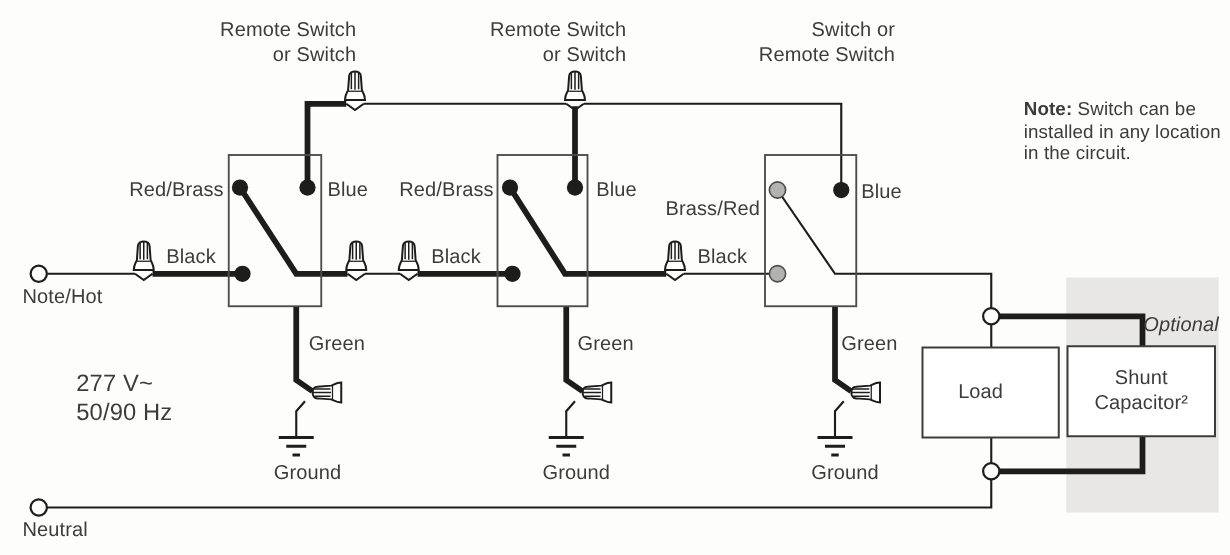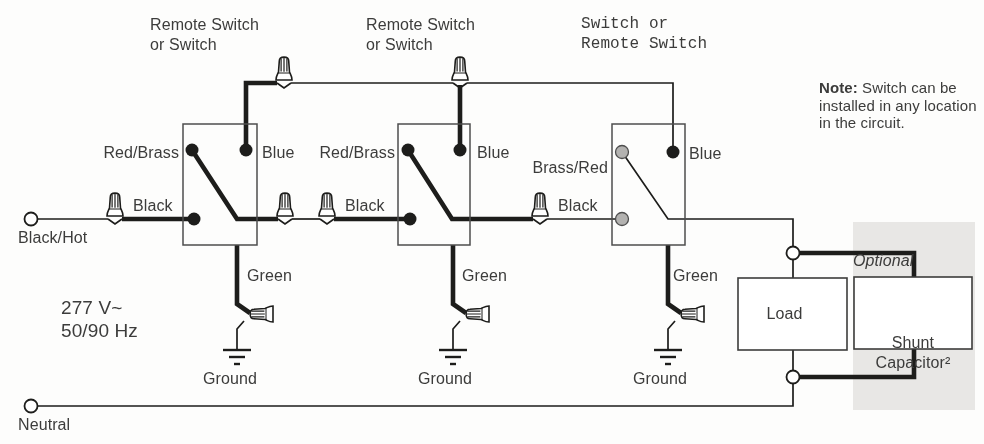--- a/index.html
+++ b/index.html
@@ -5,21 +5,21 @@
   html,body{margin:0;padding:0;background:#fff;}
   #stage{
     position:relative;width:984px;height:444px;background:#fdfdfc;
     font-family:"Liberation Sans","DejaVu Sans",sans-serif;overflow:hidden;
   }
   #lineart{position:absolute;left:0;top:0;}
   .lbl{
     position:absolute;color:#3c3c3b;font-size:16px;line-height:1.22;
     white-space:pre-line;letter-spacing:0.1px;
   }
-  .ctr{text-align:left;}
+  .ctr{text-align:right;}
   .rt{text-align:right;}
   .flexbox{display:flex;align-items:center;justify-content:center;text-align:center;}
   .italic{font-style:italic;}
   .small{font-size:15px;line-height:1.18;}
   .mid{font-size:19px;margin-left:38px;}
   .bold{font-weight:bold;}
 </style>
 </head>
 <body>
 
@@ -116,46 +116,46 @@
 
     <use href="#groundsym" transform="translate(237,350)"></use>
     <use href="#groundsym" transform="translate(453,350)"></use>
     <use href="#groundsym" transform="translate(668,350)"></use>
   </svg>
 
   <div class="lbl ctr" style="left:150px;top:15px;width:135px;">Remote Switch
 or Switch</div>
   <div class="lbl ctr" style="left:366px;top:15px;width:135px;">Remote Switch
 or Switch</div>
-  <div class="lbl ctr" style="left:581px;top:15px;width:135px;font-family:Liberation Mono, monospace;">Switch or
+  <div class="lbl ctr" style="left:581px;top:15px;width:135px;">Switch or
 Remote Switch</div>
 
   <div class="lbl rt" style="left:79px;top:143px;width:100px;">Red/Brass</div>
   <div class="lbl" style="left:262px;top:143px;">Blue</div>
   <div class="lbl rt" style="left:295px;top:143px;width:100px;">Red/Brass</div>
   <div class="lbl" style="left:477px;top:143px;">Blue</div>
   <div class="lbl rt" style="left:508px;top:158px;width:100px;">Brass/Red</div>
   <div class="lbl" style="left:689px;top:144px;">Blue</div>
 
   <div class="lbl" style="left:133px;top:196px;">Black</div>
   <div class="lbl" style="left:345px;top:196px;">Black</div>
   <div class="lbl" style="left:558px;top:196px;">Black</div>
 
-  <div class="lbl" style="left:18px;top:228px;">Black/Hot</div>
+  <div class="lbl" style="left:18px;top:228px;">Note/Hot</div>
   <div class="lbl mid" style="left:23px;top:296px;"><span>277 V~</span><br><span>50/90 Hz</span></div>
   <div class="lbl" style="left:18px;top:415px;">Neutral</div>
 
   <div class="lbl" style="left:247px;top:266px;">Green</div>
   <div class="lbl" style="left:462px;top:266px;">Green</div>
   <div class="lbl" style="left:673px;top:266px;">Green</div>
 
   <div class="lbl ctr" style="left:203px;top:369px;width:70px;">Ground</div>
   <div class="lbl ctr" style="left:418px;top:369px;width:70px;">Ground</div>
   <div class="lbl ctr" style="left:633px;top:369px;width:70px;">Ground</div>
 
   <div class="lbl flexbox" style="left:738px;top:278px;width:93px;height:72px;">Load</div>
-  <div class="lbl flexbox" style="left:854px;top:277px;width:118px;height:72px;margin-top:40px;">Shunt
+  <div class="lbl flexbox" style="left:854px;top:277px;width:118px;height:72px;">Shunt
 Capacitor²</div>
   <div class="lbl ctr italic" style="left:853px;top:227px;width:122px;margin-top:24px;">Optional</div>
 
   <div class="lbl small" style="left:819px;top:79px;width:163px;white-space:normal;"><span class="bold">Note:</span><span> Switch can be installed in any location in the circuit.</span></div>
 
 </div>
 
 </body></html>

